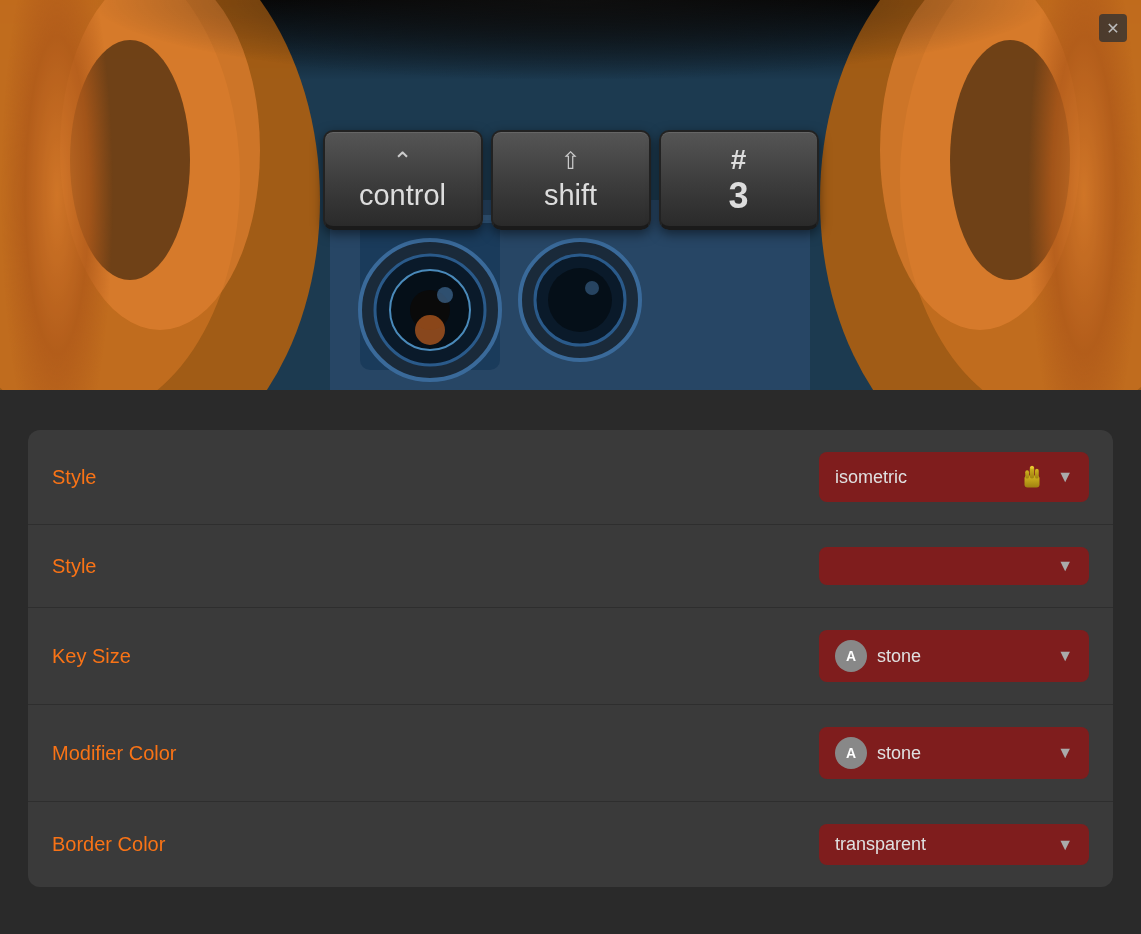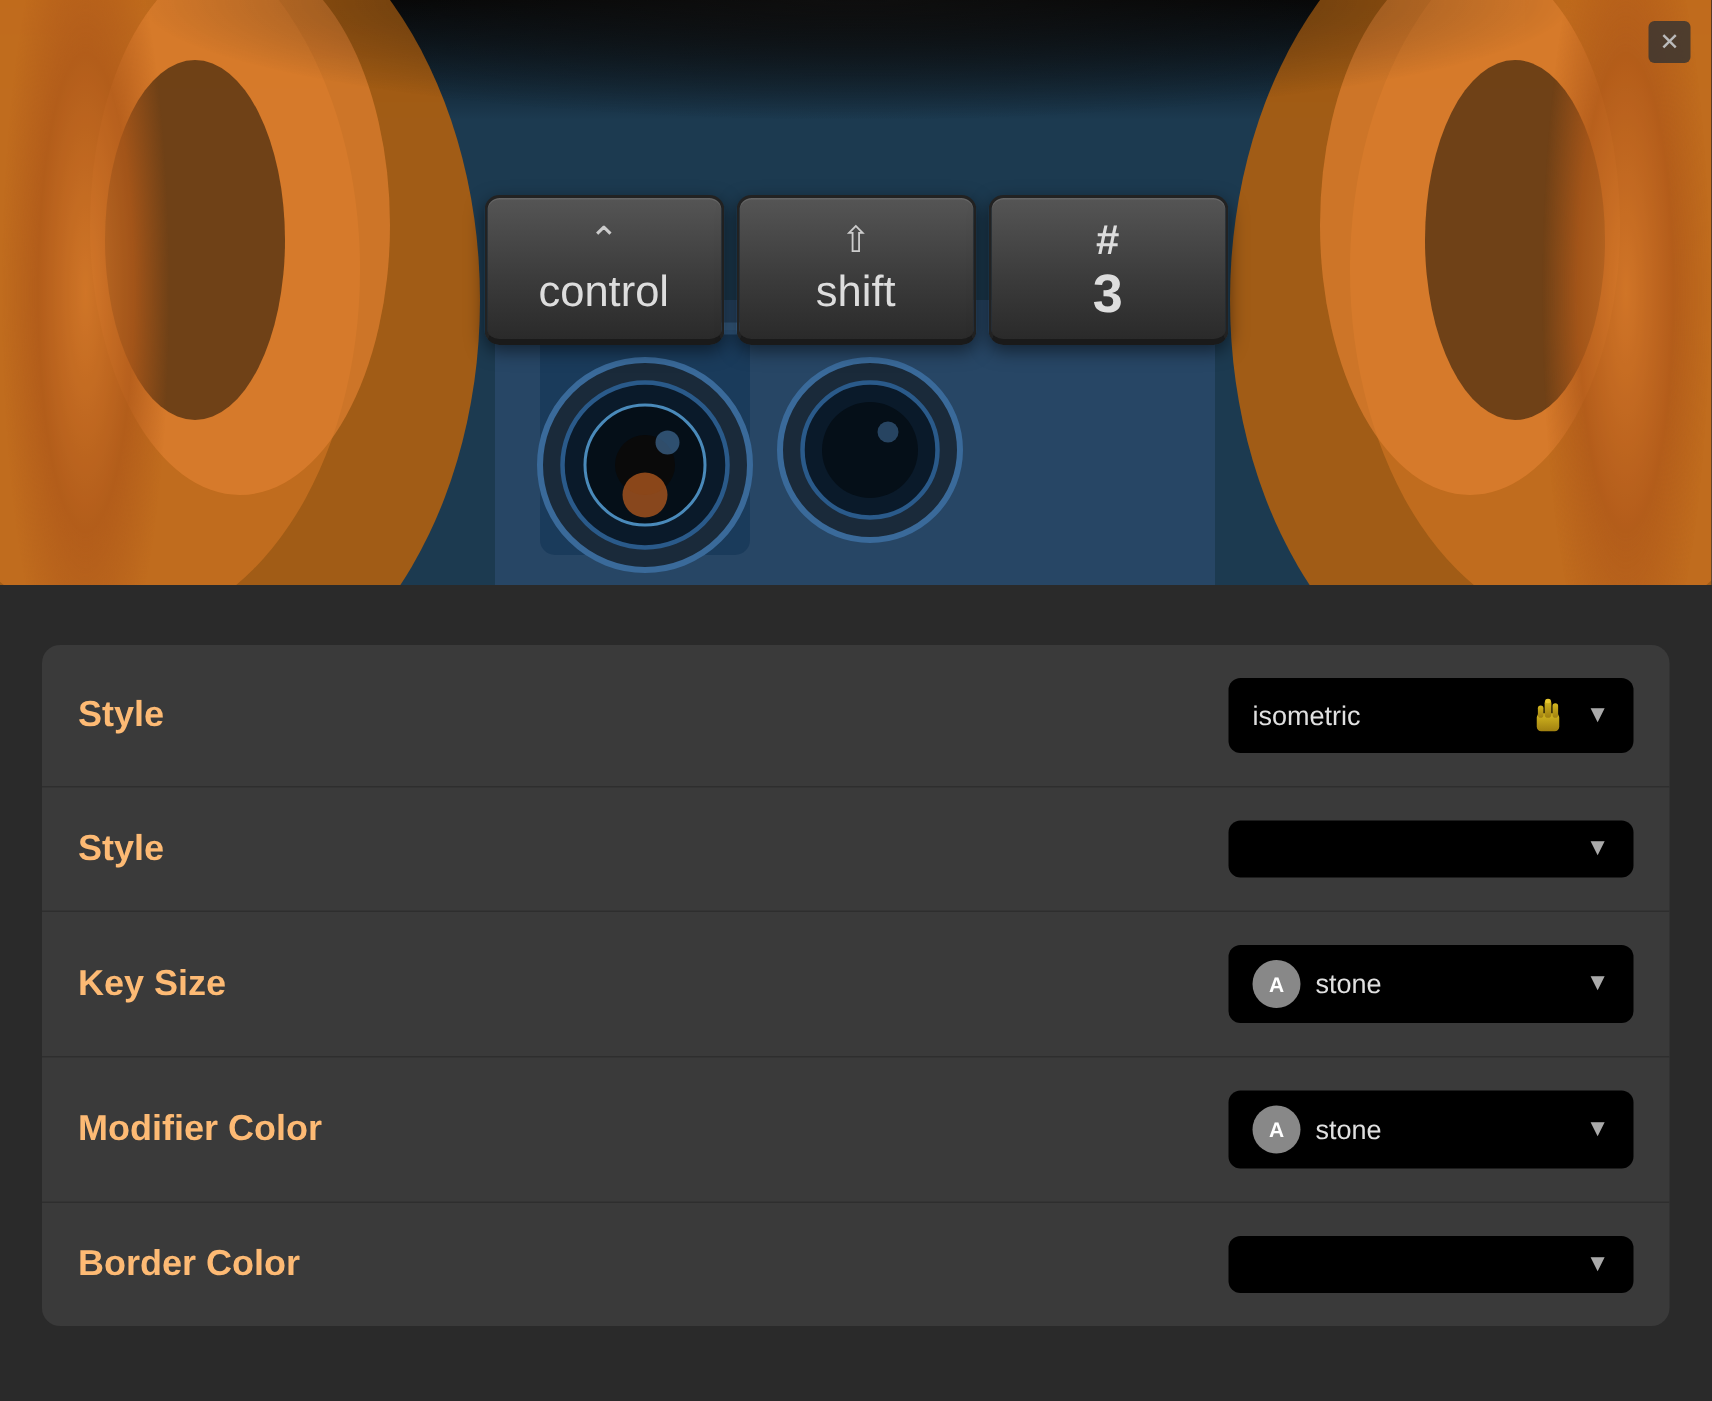--- a/index.html
+++ b/index.html
@@ -144,29 +144,29 @@
       justify-content: space-between;
       padding: 22px 24px;
       border-bottom: 1px solid #2e2e2e;
     }
 
     .setting-row:last-child {
       border-bottom: none;
     }
 
     .setting-label {
-      color: #fdba74;
-      font-size: 24px;
-      font-weight: 700;
+      color: #f97316;
+      font-size: 20px;
+      font-weight: 400;
     }
 
     .setting-control {
       display: flex;
       align-items: center;
-      background: #000000;
+      background: #7f1d1d;
       border-radius: 8px;
       padding: 10px 16px;
       min-width: 270px;
       cursor: pointer;
       gap: 10px;
       position: relative;
     }
 
     .control-value {
       color: #e0e0e0;
@@ -333,17 +333,18 @@
         <span>A</span>
       </div>
       <span class="control-value">stone</span>
       <span class="chevron-icon">▼</span>
     </div>
   </div>
 
   <div class="setting-row">
     <span class="setting-label">Border Color</span>
     <div class="setting-control">
+      <span class="control-value">transparent</span>
       <span class="chevron-icon">▼</span>
     </div>
   </div>
 
 </div>
 
 </body></html>

